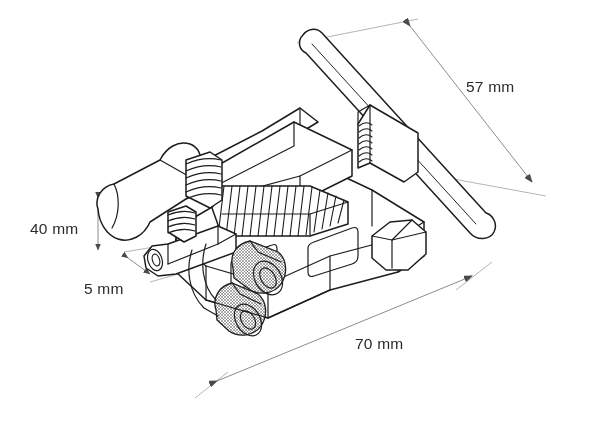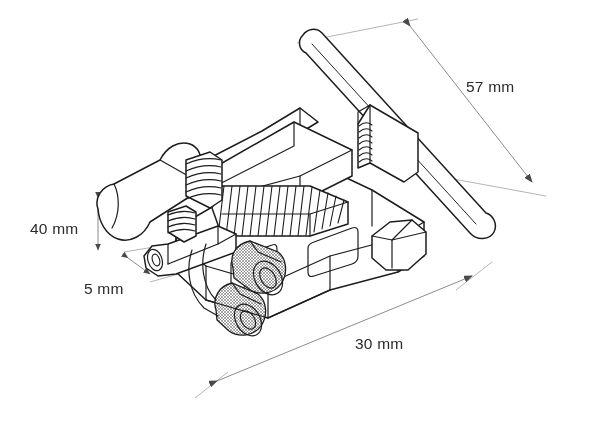--- a/index.html
+++ b/index.html
@@ -293,19 +293,19 @@
     </g>
 
     <g>
       <path class="part-thin" d="M206 300 L268 318 L330 290"></path>
     </g>
 
   </svg>
 
   <div class="dimlabel" id="label-57">57 mm</div>
 
-  <div class="dimlabel" id="label-70">30 mm</div>
+  <div class="dimlabel" id="label-70">70 mm</div>
 
   <div class="dimlabel" id="label-20">40 mm</div>
 
   <div class="dimlabel" id="label-5">5 mm</div>
 
 </div>
 
 </body></html>

